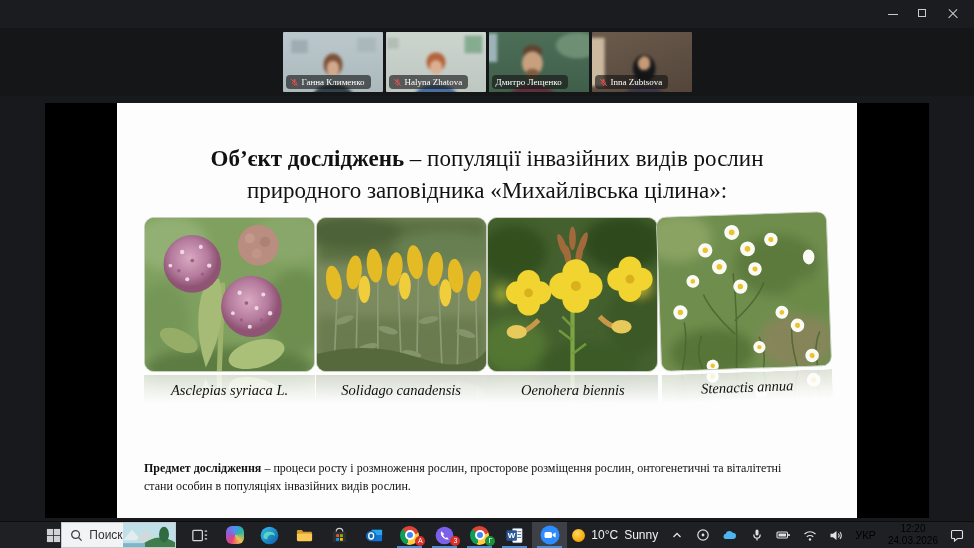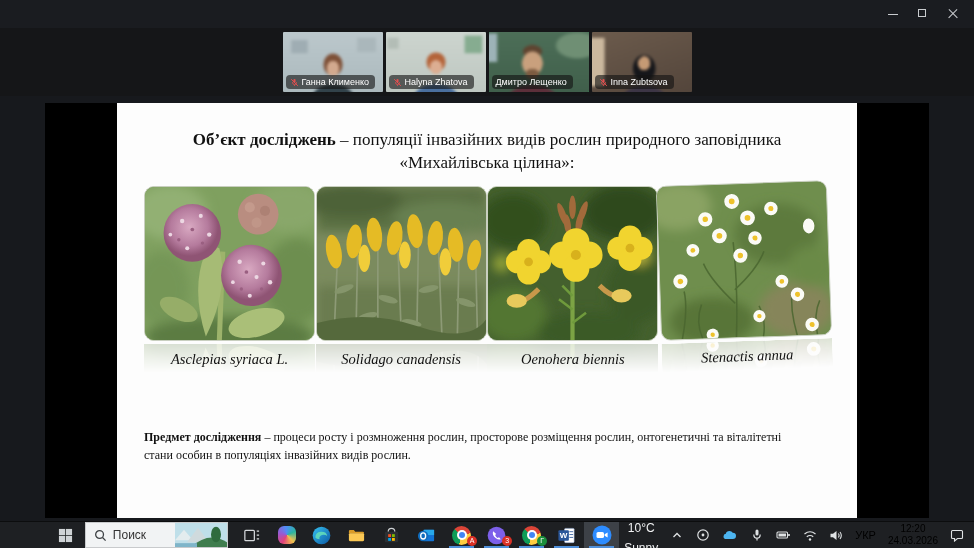--- a/index.html
+++ b/index.html
@@ -12,21 +12,21 @@
   .win-controls { position:absolute; right:6px; top:0; height:28px; display:flex; }
   .wc { width:30px; height:28px; background:transparent; border:none; position:relative; cursor:pointer; }
   .g-min { position:absolute; left:10px; top:14px; width:10px; height:1.4px; background:#c9cccf; }
   .g-rest { position:absolute; left:10px; top:9px; width:8px; height:8px; border:1.2px solid #c9cccf; background:#1a1c20; }
   .g-rest::before { content:""; position:absolute; left:2px; top:-4px; width:8px; height:8px; border:1.2px solid #c9cccf; z-index:-1; }
   .g-close { position:absolute; left:9px; top:13px; width:12px; height:1.4px; background:#c9cccf; transform:rotate(45deg); }
   .g-close::after { content:""; position:absolute; left:0; top:0; width:12px; height:1.4px; background:#c9cccf; transform:rotate(-90deg); }
 
   
   .strip { position:absolute; top:28px; left:0; right:0; height:68px; background:#151618;
-           display:flex; justify-content:center; align-items:center; gap:3px; }
+           display:flex; justify-content:center; align-items:center; gap:3px;font-family:Liberation Serif, serif; }
   .tile { position:relative; width:100px; height:60px; background:#222; overflow:hidden; border-radius:1px; }
   .tile.active { outline:2px solid #21d068; outline-offset:-2px; }
   .cam { position:absolute; inset:0; filter:blur(1.6px); transform:scale(1.1); }
   .cam1 { background:
     radial-gradient(ellipse 8px 10px at 50% 60%, #d2a98e 70%, rgba(210,169,142,0) 72%),
     radial-gradient(ellipse 12px 14px at 50% 54%, #7e5138 70%, rgba(126,81,56,0) 74%),
     radial-gradient(ellipse 24px 15px at 50% 103%, #32424a 75%, rgba(50,66,74,0) 78%),
     linear-gradient(#9fadb3,#9fadb3) 12px 10px/15px 12px no-repeat,
     linear-gradient(#aab7bb,#aab7bb) 72px 8px/17px 13px no-repeat,
     linear-gradient(180deg,#bcc8cc,#aab8bc); }
@@ -66,21 +66,21 @@
   .nameplate { position:absolute; left:3px; bottom:3px; display:flex; align-items:center; gap:3px;
     background:rgba(20,20,20,.62); border-radius:4px; padding:2px 6px 2px 4px;
     color:#fff; font-size:9px; line-height:10px; white-space:nowrap; max-width:94px; overflow:hidden; }
   .micmute { flex:0 0 auto; }
 
   
   .stage { position:absolute; top:96px; left:0; right:0; height:425px; background:#17191d; }
   .share { position:absolute; left:45px; top:7px; width:884px; height:415px; background:#000; }
   .slide { position:absolute; left:72px; top:0; width:740px; height:415px; background:#fdfdfd;
            font-family:"Liberation Serif", serif; color:#111; }
-  .slide-title { padding:25px 48px 0 48px; text-align:center; font-size:17px; line-height:1.38; }
+  .slide-title { padding:40px 48px 0 48px; text-align:center; font-size:23px; line-height:1.38; }
   .plants { display:flex; justify-content:space-between; padding:0 27px; margin-top:11px; }
   .plant-card { position:relative; width:171px; }
   .plant-card.tilt { transform:rotate(-2deg) translateY(-3px); }
   .photo { height:155px; border-radius:10px; overflow:hidden; border:1px solid #c9cfc0; background:#7f9f61; }
   .photo svg { display:block; width:100%; height:100%; }
   .refl { position:absolute; top:158px; left:0; right:0; height:34px; overflow:hidden; opacity:.28;
           -webkit-mask-image:linear-gradient(to bottom,rgba(0,0,0,.8),transparent 85%);
           mask-image:linear-gradient(to bottom,rgba(0,0,0,.8),transparent 85%); }
   .refl svg { display:block; width:100%; height:155px; transform:scaleY(-1); }
   .plant-card figcaption { position:relative; z-index:2; margin-top:10px; text-align:center;
@@ -109,21 +109,21 @@
   .i-chrome { width:19px; height:19px; border-radius:50%; position:relative;
     background:conic-gradient(from -45deg,#db4437 0 120deg,#ffcd40 120deg 240deg,#0f9d58 240deg 360deg); }
   .i-chrome::before { content:""; position:absolute; inset:4.5px; background:#fff; border-radius:50%; }
   .i-chrome::after { content:""; position:absolute; inset:6.5px; background:#4285f4; border-radius:50%; }
   .badge { position:absolute; right:2px; bottom:2px; min-width:10px; height:10px; border-radius:5px;
            background:#d93025; color:#fff; font-size:7px; line-height:10px; text-align:center;
            padding:0 1px; z-index:3; font-family:"Liberation Sans", sans-serif; }
 
   .tray { margin-left:auto; display:flex; align-items:center; gap:2px; padding-right:4px; }
   .tray .tb-btn { padding:0 5px; height:27px; }
-  .weather { display:flex; align-items:center; gap:6px; font-size:12px; color:#f0f1f2; padding:0 10px 0 8px;flex-direction:column; }
+  .weather { display:flex; align-items:center; gap:6px; font-size:12px; color:#f0f1f2; padding:0 10px 0 8px; }
   .sun { width:13px; height:13px; border-radius:50%;
          background:radial-gradient(circle at 40% 35%, #ffd75e, #f5a300 75%); }
   .lang { font-size:11px; padding:0 7px; }
   .clock { font-size:10px; line-height:1.25; text-align:center; padding:0 6px; white-space:nowrap; }
   svg.tray-ic { display:block; }
 
   b { font-weight:bold; }
 </style>
 </head>
 <body>

